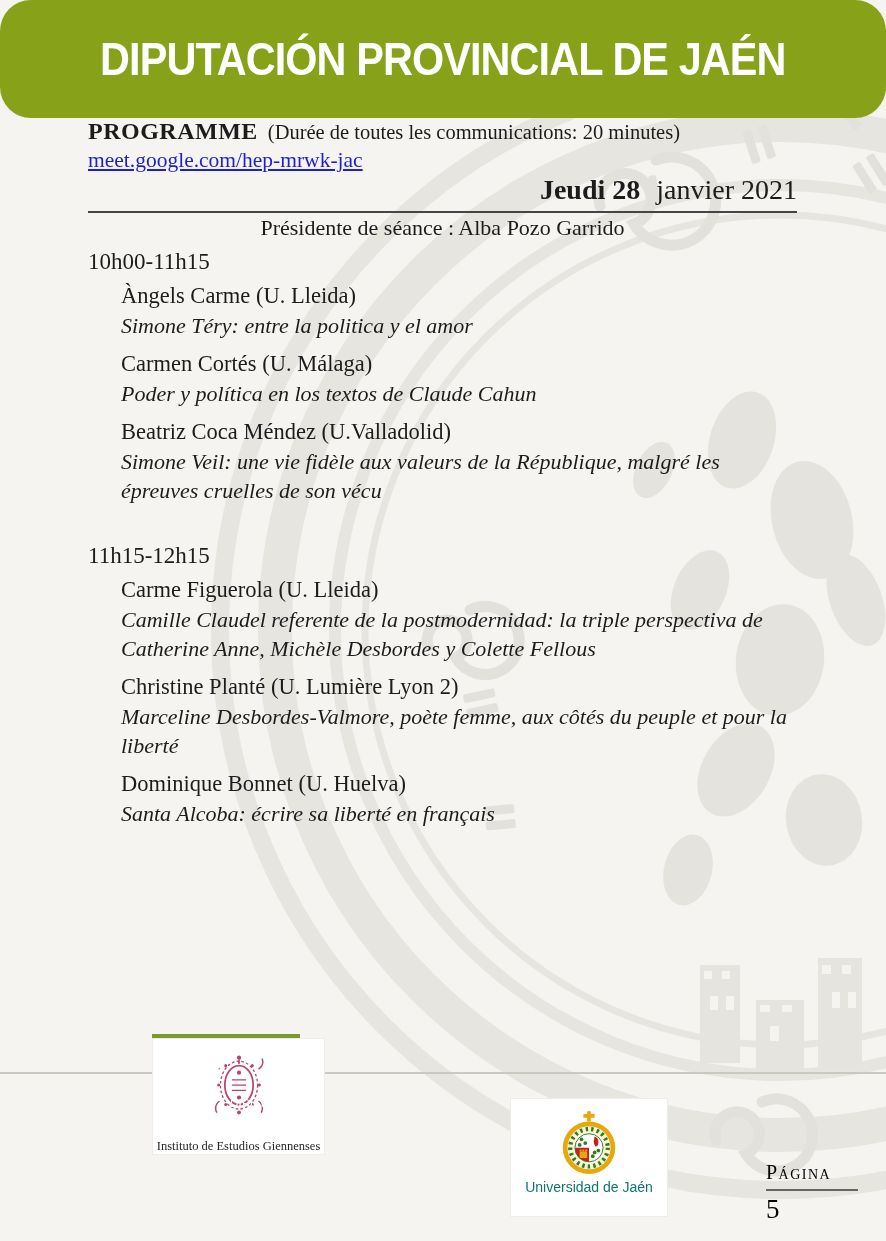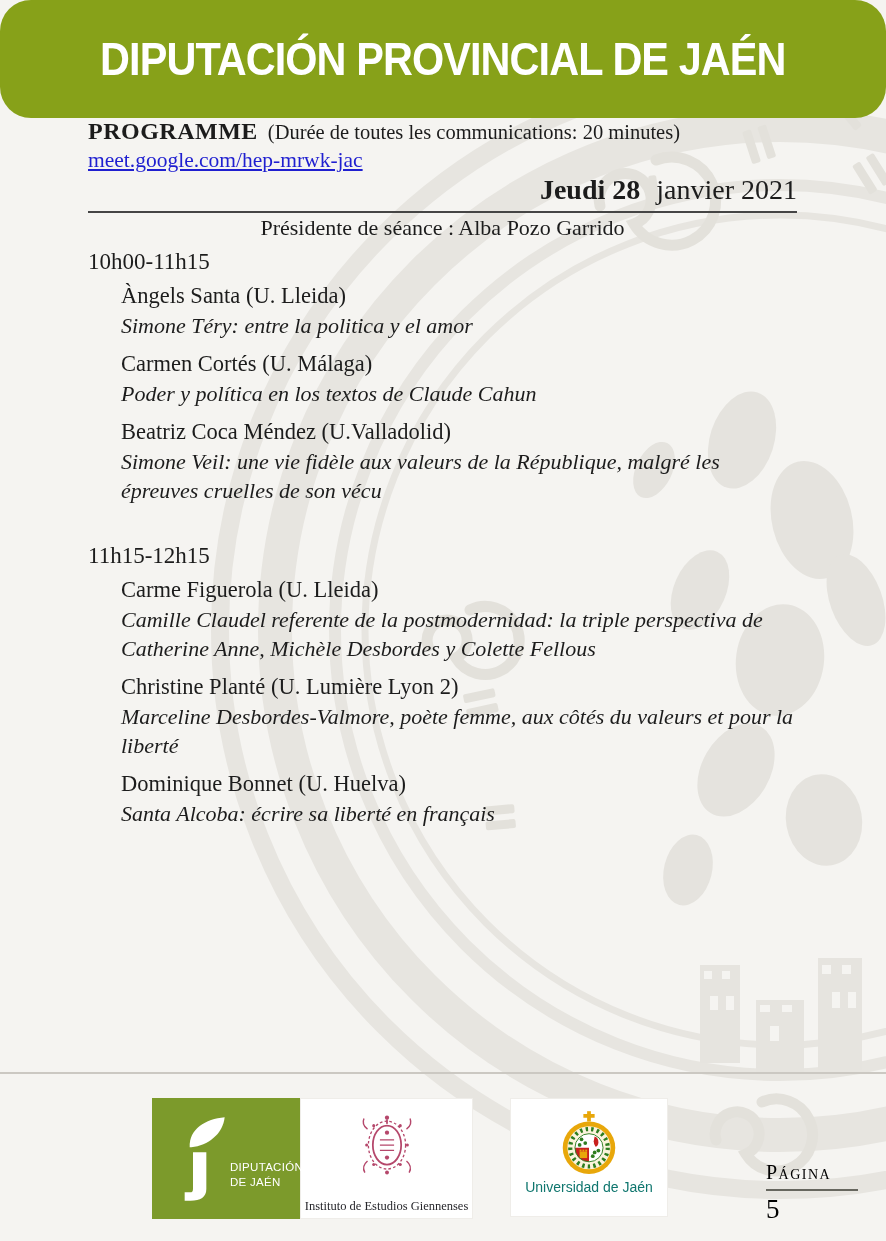--- a/index.html
+++ b/index.html
@@ -29,21 +29,21 @@
   .session{margin-top:4px;}
   .session.second{margin-top:36px;}
   .time{font-size:23px;line-height:30px;}
   .talk{margin-top:9px;padding-left:33px;}
   .talk:first-of-type{margin-top:4px;}
   .speaker{font-size:22.5px;line-height:30px;}
   .talk-title{font-size:22px;line-height:29px;font-style:italic;}
 
   
   .footer-rule{position:absolute;top:1072px;left:0;width:886px;border-top:2px solid #cbc8c2;z-index:1;}
-  .logo-strip{position:absolute;left:152px;top:1098px;height:121px;display:flex;z-index:2;}
+  .logo-strip{position:absolute;left:152px;top:1034px;height:121px;display:flex;z-index:2;flex-direction:column;}
   .dip-box{width:148px;height:121px;background:#7c9a2b;position:relative;}
   .dip-box svg{position:absolute;left:26px;top:13px;}
   .dip-text{position:absolute;left:78px;top:62px;font-family:"Liberation Sans",sans-serif;
             color:#fff;font-size:11.5px;line-height:15px;letter-spacing:.3px;}
   .dip-text span{display:block;}
   .ieg-box{width:173px;height:121px;background:#ffffff;display:flex;flex-direction:column;
            align-items:center;box-sizing:border-box;padding-top:14px;border:1px solid #efede9;gap:13px;}
   .ieg-label{margin:7px 0 0;font-size:12.5px;color:#26262b;}
   .uja-box{position:absolute;left:510px;top:1098px;width:158px;height:119px;background:#ffffff;
            display:flex;flex-direction:column;align-items:center;box-sizing:border-box;
@@ -144,42 +144,42 @@
       <span class="date-rest">janvier 2021</span>
     </p>
 
     <div class="rule"></div>
 
     <p class="chair">Présidente de séance : Alba Pozo Garrido</p>
 
     <section class="session">
       <p class="time">10h00-11h15</p>
       <div class="talk">
-        <p class="speaker">Àngels Santa (U. Lleida)</p>
+        <p class="speaker">Àngels Carme (U. Lleida)</p>
         <p class="talk-title">Simone Téry: entre la politica y el amor</p>
       </div>
       <div class="talk">
         <p class="speaker">Carmen Cortés (U. Málaga)</p>
         <p class="talk-title">Poder y política en los textos de Claude Cahun</p>
       </div>
       <div class="talk">
         <p class="speaker">Beatriz Coca Méndez (U.Valladolid)</p>
         <p class="talk-title">Simone Veil: une vie fidèle aux valeurs de la République, malgré les épreuves cruelles de son vécu</p>
       </div>
     </section>
 
     <section class="session second">
       <p class="time">11h15-12h15</p>
       <div class="talk">
         <p class="speaker">Carme Figuerola (U. Lleida)</p>
         <p class="talk-title">Camille Claudel referente de la postmodernidad: la triple perspectiva de Catherine Anne, Michèle Desbordes y Colette Fellous</p>
       </div>
       <div class="talk">
         <p class="speaker">Christine Planté (U. Lumière Lyon 2)</p>
-        <p class="talk-title">Marceline Desbordes-Valmore, poète femme, aux côtés du valeurs et pour la liberté</p>
+        <p class="talk-title">Marceline Desbordes-Valmore, poète femme, aux côtés du peuple et pour la liberté</p>
       </div>
       <div class="talk">
         <p class="speaker">Dominique Bonnet (U. Huelva)</p>
         <p class="talk-title">Santa Alcoba: écrire sa liberté en français</p>
       </div>
     </section>
   </main>
 
   <div class="footer-rule"></div>
 

